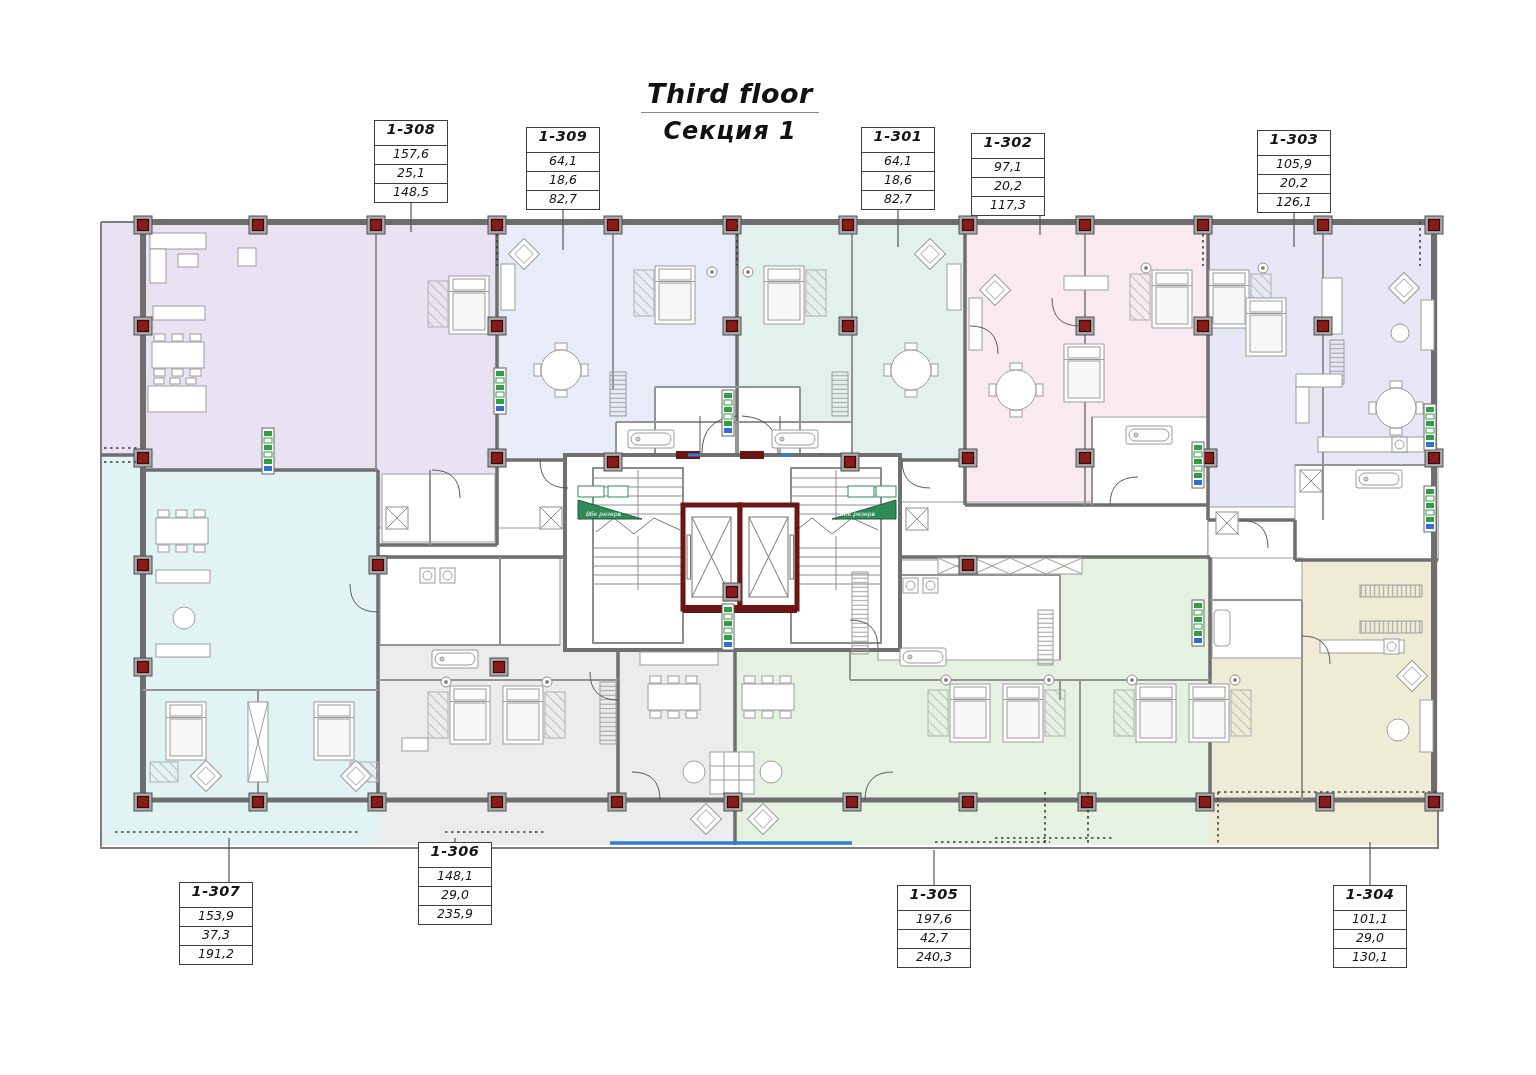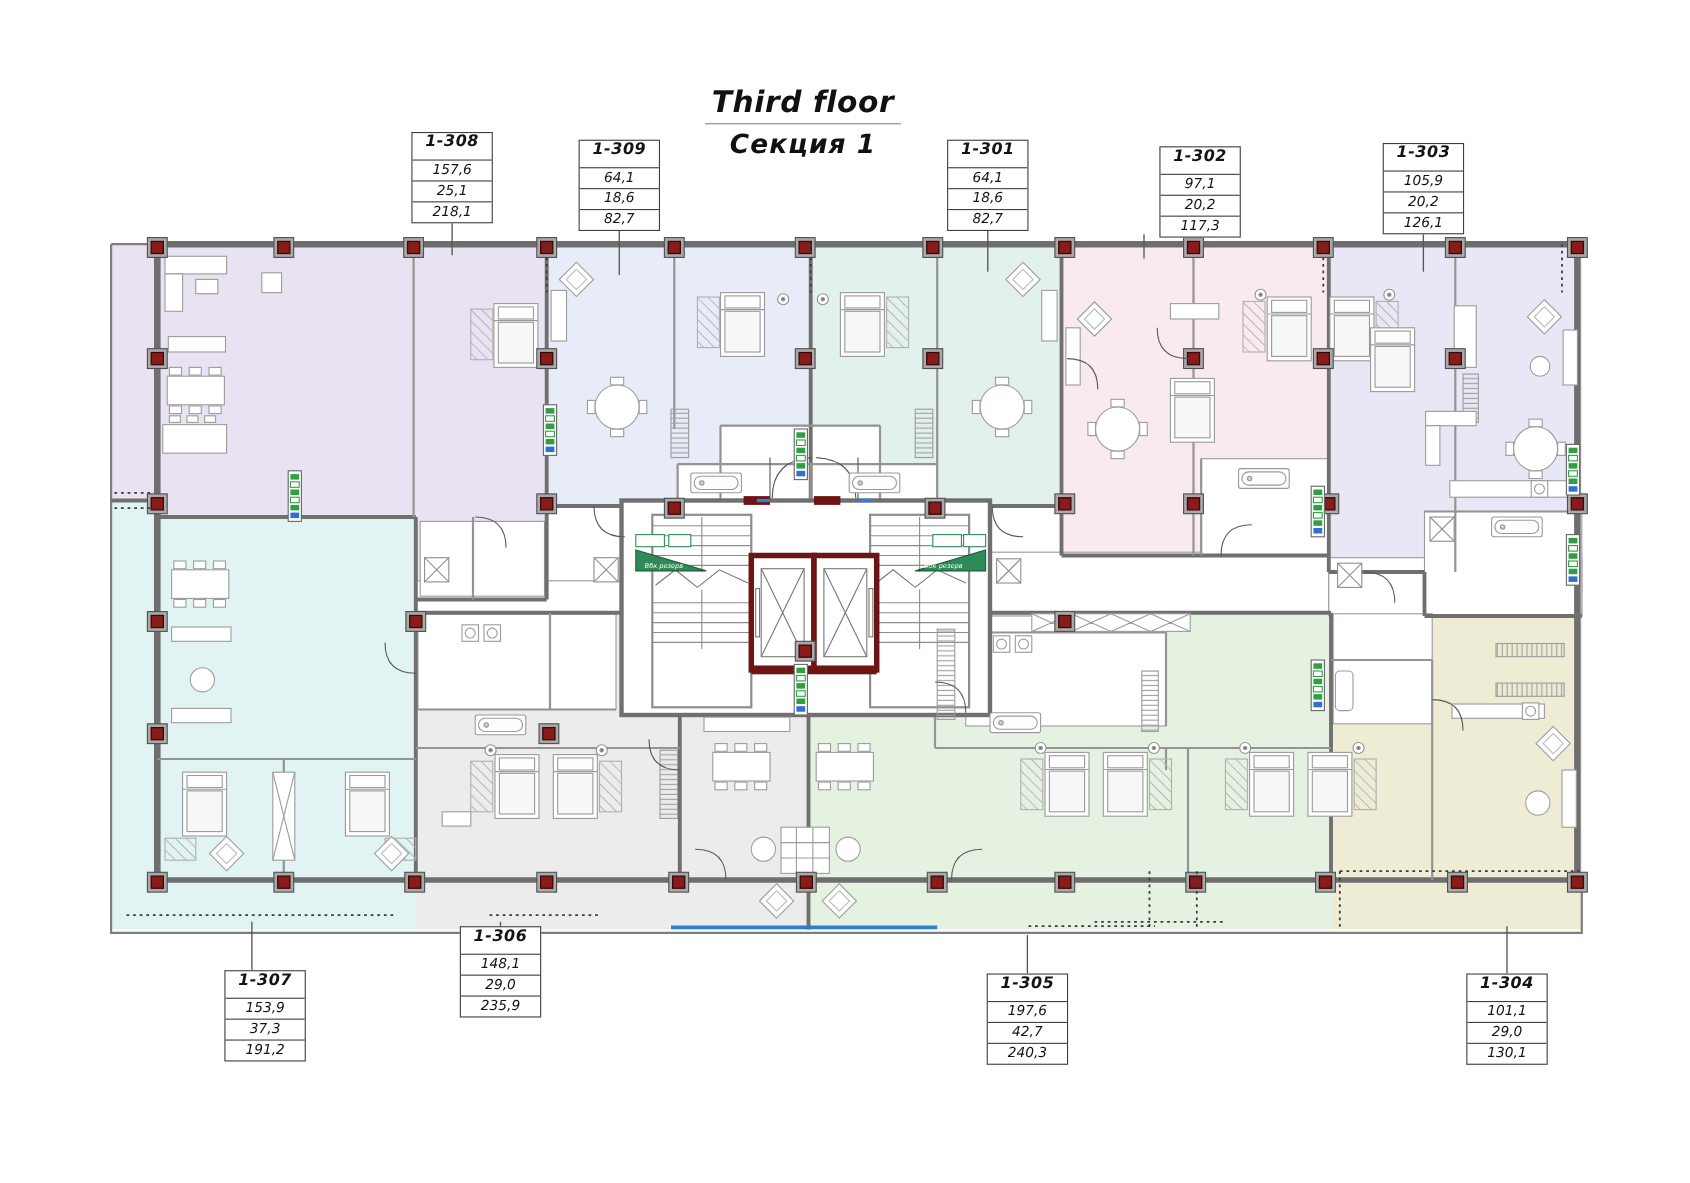--- a/index.html
+++ b/index.html
@@ -452,47 +452,47 @@
 
 <div class="title-block">
   <span class="title-line1">Third floor</span>
   <div class="title-line2">Секция 1</div>
 </div>
 
 <div class="apt-box" style="left:374px;top:120px">
   <div class="hd">1-308</div>
   <div class="rw">157,6</div>
   <div class="rw">25,1</div>
-  <div class="rw">218,1</div>
+  <div class="rw">148,5</div>
 </div>
 <div class="apt-box" style="left:526px;top:127px">
   <div class="hd">1-309</div>
   <div class="rw">64,1</div>
   <div class="rw">18,6</div>
   <div class="rw">82,7</div>
 </div>
 <div class="apt-box" style="left:861px;top:127px">
   <div class="hd">1-301</div>
   <div class="rw">64,1</div>
   <div class="rw">18,6</div>
   <div class="rw">82,7</div>
 </div>
-<div class="apt-box" style="left:1054px;top:133px">
+<div class="apt-box" style="left:971px;top:133px">
   <div class="hd">1-302</div>
   <div class="rw">97,1</div>
   <div class="rw">20,2</div>
   <div class="rw">117,3</div>
 </div>
 <div class="apt-box" style="left:1257px;top:130px">
   <div class="hd">1-303</div>
   <div class="rw">105,9</div>
   <div class="rw">20,2</div>
   <div class="rw">126,1</div>
 </div>
-<div class="apt-box" style="left:204px;top:882px">
+<div class="apt-box" style="left:179px;top:882px">
   <div class="hd">1-307</div>
   <div class="rw">153,9</div>
   <div class="rw">37,3</div>
   <div class="rw">191,2</div>
 </div>
 <div class="apt-box" style="left:418px;top:842px">
   <div class="hd">1-306</div>
   <div class="rw">148,1</div>
   <div class="rw">29,0</div>
   <div class="rw">235,9</div>

